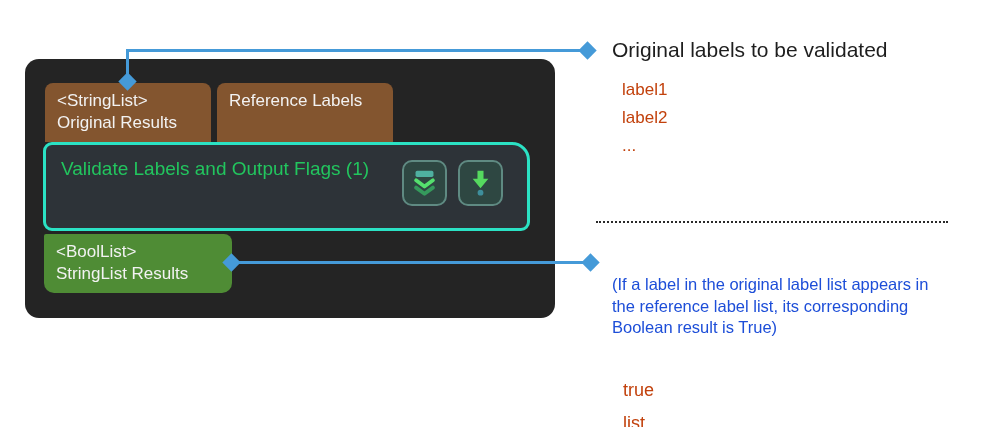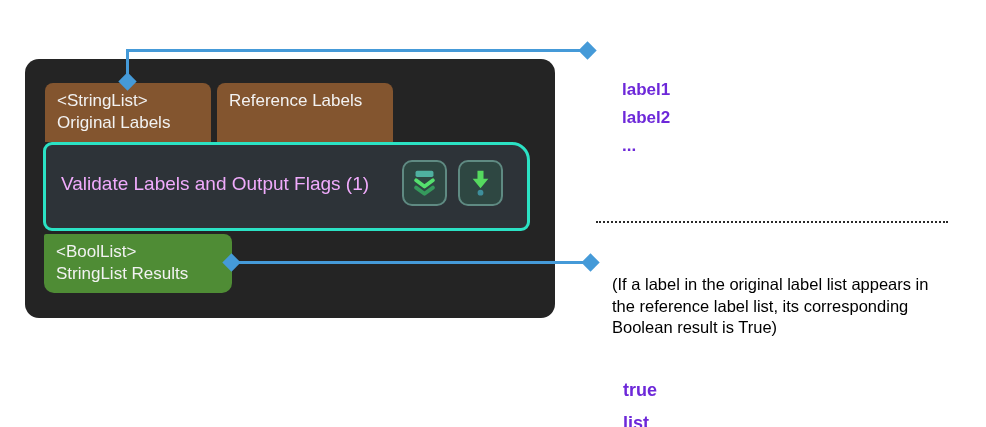--- a/index.html
+++ b/index.html
@@ -35,22 +35,22 @@
 
   .node-box {
     position: absolute; left: 18px; top: 83px;
     width: 487px; height: 89px;
     background: #2d3338;
     border: 3px solid #2be2c4;
     border-radius: 9px 18px 9px 9px;
     z-index: 2;
   }
   .node-title {
-    position: absolute; left: 15px; top: 28px;
-    color: #f0abfc; font-size: 19px; white-space: nowrap;
+    position: absolute; left: 15px; top: 13px;
+    color: #22c55e; font-size: 19px; white-space: nowrap;
   }
   .icon-btn {
     position: absolute; top: 15px;
     width: 45px; height: 46px;
     background: #2e4742;
     border: 2px solid #5f8a82;
     border-radius: 10px;
     padding: 0; cursor: pointer;
     display: flex; align-items: center; justify-content: center;
   }
@@ -65,44 +65,44 @@
     position: absolute; width: 13px; height: 13px;
     background: #459ad8; transform: rotate(45deg);
     z-index: 6;
   }
 
   
   .annot-title {
     position: absolute;
     color: #1e1e1e; font-size: 21px; white-space: nowrap;
   }
-  .annot-list { position: absolute; color: #6d28d9; font-weight: bold; }
+  .annot-list { position: absolute; color: #c2410c; }
   .annot-list .item { font-size: 17px; line-height: 28px; }
   .annot-desc {
     position: absolute; left: 612px; top: 274px;
-    width: 342px; color: #000000;
+    width: 342px; color: #1d4ed8;
     font-size: 16.5px; line-height: 21.5px;
   }
   .bool-list .item { font-size: 18px; line-height: 33px; }
   .dotted-sep {
     position: absolute; left: 596px; top: 221px;
     width: 352px; height: 0;
     border-top: 2px dotted #2a2a2a;
   }
 </style>
 </head>
 <body>
 
 <div class="canvas">
 
   <div class="panel">
 
     <div class="port port-in port-in-1">
       <div>&lt;StringList&gt;</div>
-      <div>Original Labels</div>
+      <div>Original Results</div>
     </div>
 
     <div class="port port-in port-in-2">
       <div>Reference Labels</div>
     </div>
 
     <div class="node-box">
       <div class="node-title">Validate Labels and Output Flags (1)</div>
 
       <button class="icon-btn b1">
@@ -133,20 +133,21 @@
 
   <div class="conn conn-v" style="left:126px; top:49px; height:28px;"></div>
   <div class="conn conn-h" style="left:126px; top:49px; width:456px;"></div>
   <div class="diamond" style="left:121px; top:75px;"></div>
   <div class="diamond" style="left:581px; top:44px;"></div>
 
   <div class="conn conn-h" style="left:234px; top:261px; width:352px;"></div>
   <div class="diamond" style="left:225px; top:256px;"></div>
   <div class="diamond" style="left:584px; top:256px;"></div>
 
+  <div class="annot-title" style="left:612px; top:38px;">Original labels to be validated</div>
   <div class="annot-list" style="left:622px; top:76px;">
     <div class="item">label1</div>
     <div class="item">label2</div>
     <div class="item">...</div>
   </div>
 
   <div class="dotted-sep"></div>
 
   <div class="annot-desc">(If a label in the original label list appears in the reference label list, its corresponding Boolean result is True)</div>
   <div class="annot-list bool-list" style="left:623px; top:352px;margin-top:22px;">

